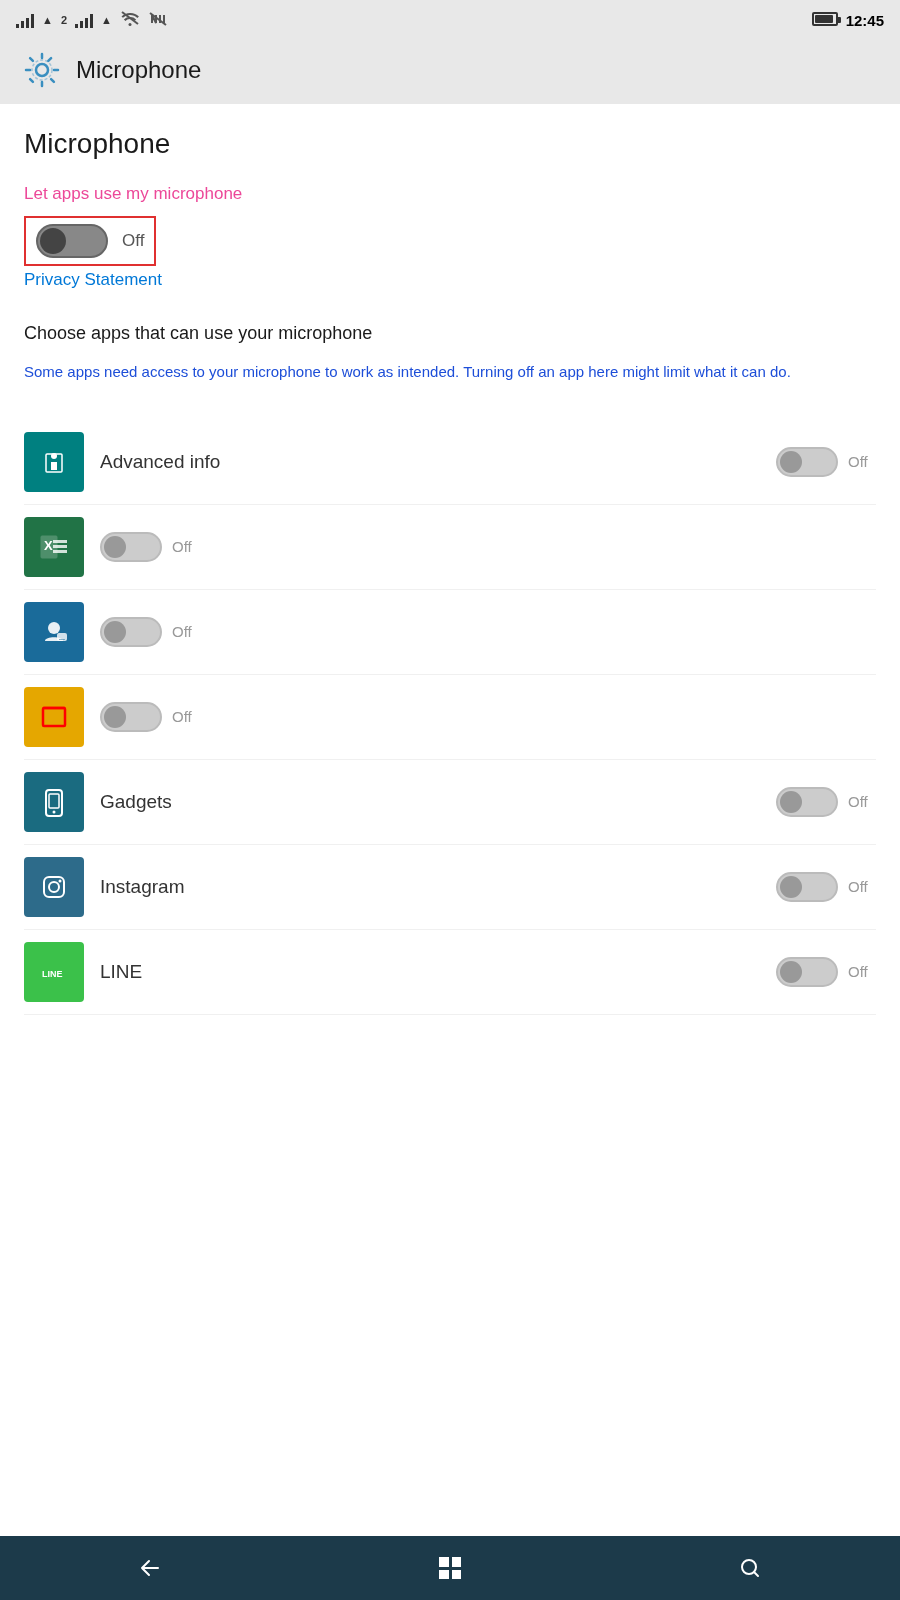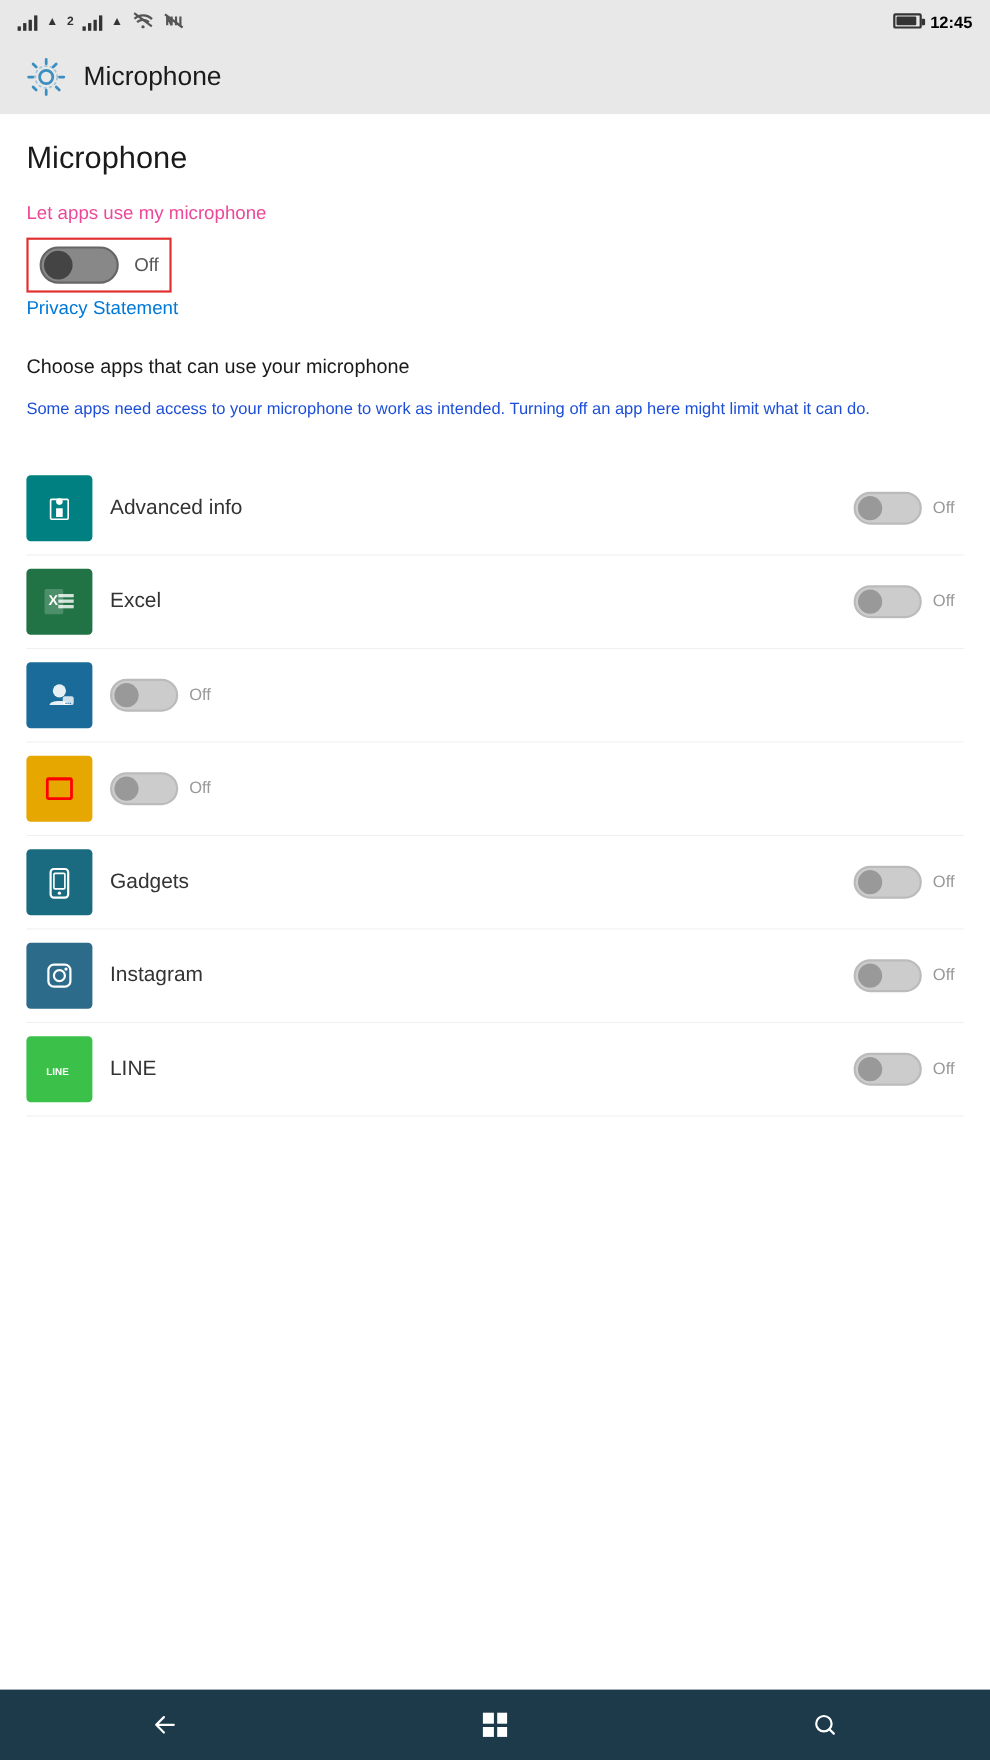--- a/index.html
+++ b/index.html
@@ -392,21 +392,20 @@
       <li class="app-item">
         <div class="app-icon green">
           <svg width="34" height="34" viewBox="0 0 34 34" fill="white">
             <rect x="4" y="6" width="16" height="22" rx="1" fill="white" opacity="0.2" stroke="white" stroke-width="1"></rect>
             <text x="7" y="20" font-size="13" font-weight="bold" fill="white">X</text>
             <rect x="16" y="10" width="14" height="3" fill="white" opacity="0.8"></rect>
             <rect x="16" y="15" width="14" height="3" fill="white" opacity="0.8"></rect>
             <rect x="16" y="20" width="14" height="3" fill="white" opacity="0.8"></rect>
           </svg>
         </div>
-        <span class="app-name">Excel</span>
         <div class="app-toggle-row">
           <div class="app-toggle">
             <div class="knob"></div>
           </div>
           <span class="app-toggle-label">Off</span>
         </div>
       </li>
 
       <li class="app-item">
         <div class="app-icon blue">

